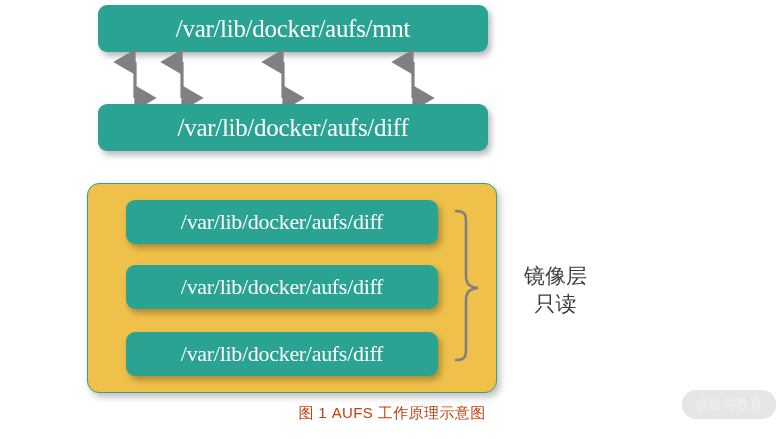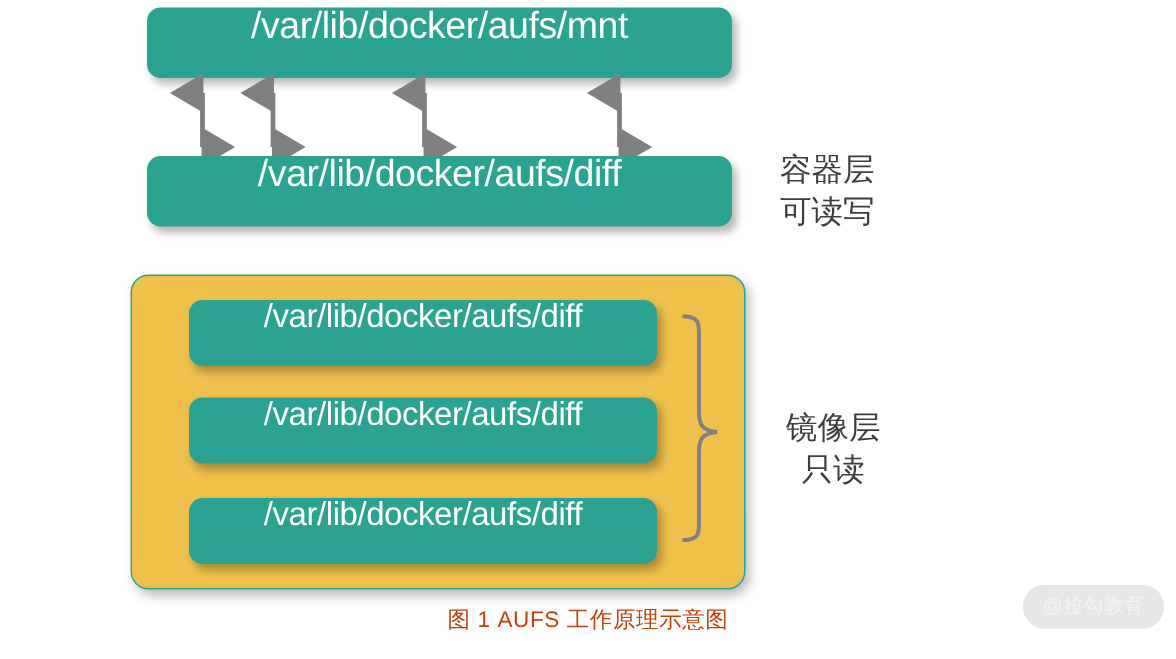--- a/index.html
+++ b/index.html
@@ -19,22 +19,24 @@
     overflow: hidden;
   }
 
   
   .tealbox {
     position: absolute;
     background: #2ba393;
     border-radius: 9px;
     box-shadow: 3px 4px 6px rgba(0,0,0,0.28);
     display: flex;
+    align-items: center;
     justify-content: center;
     box-sizing: border-box;
+    font-family: Liberation Serif, serif;
   }
   .tealbox span {
     color: #ffffff;
     font-size: 25px;
     letter-spacing: -0.3px;
     white-space: nowrap;
     line-height: 1;
   }
   .tealbox.small span {
     font-size: 22px;
@@ -75,21 +77,20 @@
     color: #3d3d3d;
     font-size: 21px;
     line-height: 1.32;
     white-space: pre-line;
   }
   #label-mount { left: 520px; top: 13px; }
   #label-container { left: 520px; top: 100px; }
   #label-image {
     left: 524px; top: 262px;
     text-align: center;
-    margin-top: 10px;
   }
 
   
   #caption {
     position: absolute;
     left: 0; top: 404px; width: 784px;
     text-align: center;
     color: #c2410c;
     font-size: 15px;
     letter-spacing: 0.4px;
@@ -144,22 +145,20 @@
   </div>
   <div class="tealbox small" id="box-img-2">
     <span>/var/lib/docker/aufs/diff</span>
   </div>
 
   <svg class="arrow-layer" viewBox="0 0 784 439" xmlns="http://www.w3.org/2000/svg">
     <path d="M456 211 C 466 211 466 216 466 222 L466 275 C466 283 468 287 478 288
              C468 289 466 293 466 301 L466 349 C466 355 466 360 456 360" fill="none" stroke="#808080" stroke-width="2.6" stroke-linecap="round"></path>
   </svg>
 
-  <div class="side-label" id="label-container">容器层
-可读写</div>
   <div class="side-label" id="label-image">镜像层
 只读</div>
 
   <div id="caption">图 1 AUFS 工作原理示意图</div>
 
   <div id="watermark">@拉勾教育</div>
 
 </div>
 
 </body></html>

